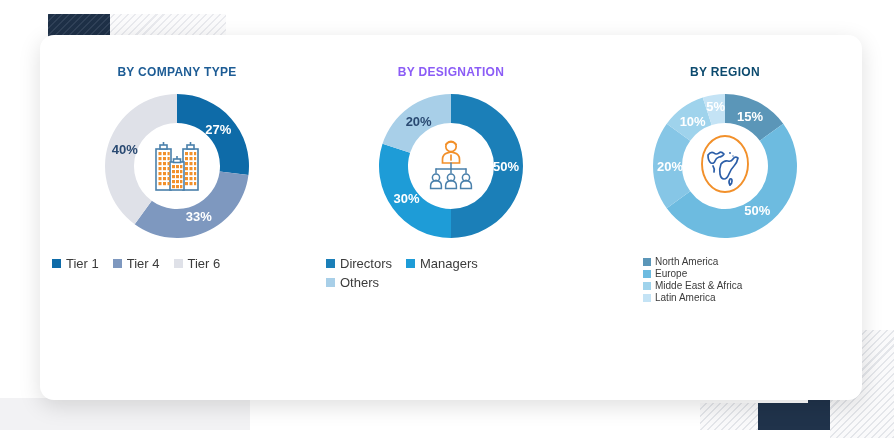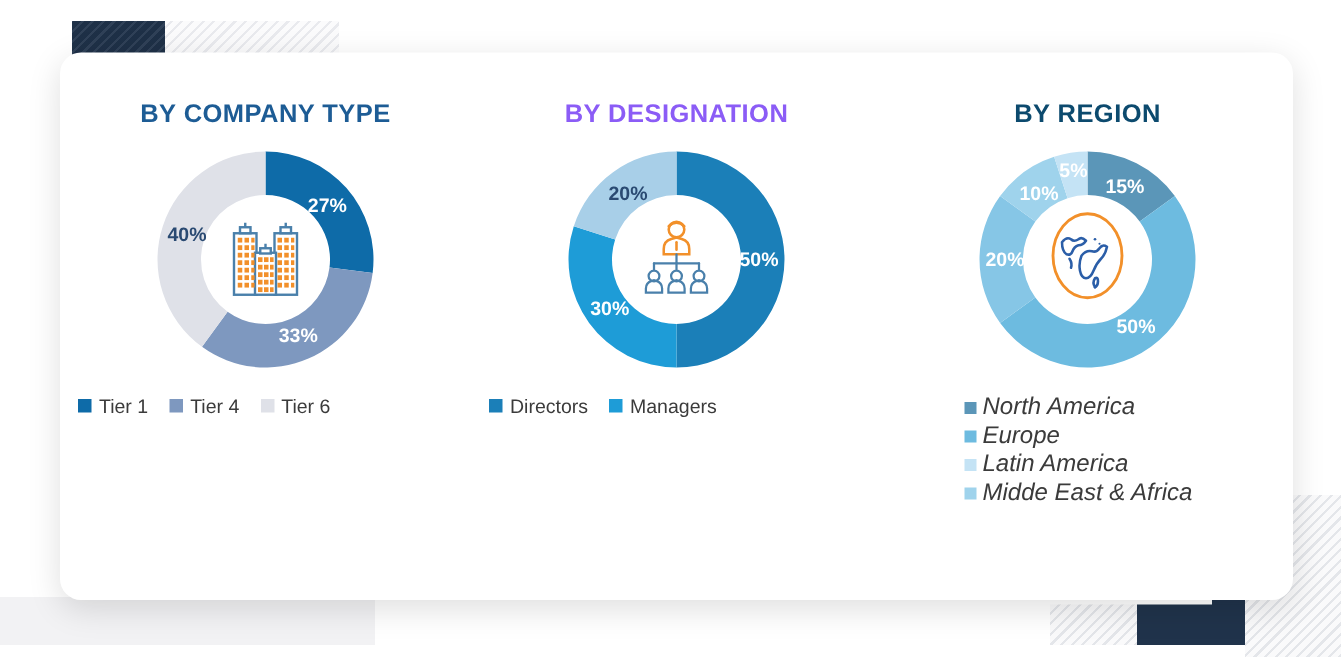--- a/index.html
+++ b/index.html
@@ -120,21 +120,21 @@
   .panel {
     flex: 1 1 0;
     position: relative;
     display: flex;
     flex-direction: column;
     align-items: center;
   }
 
   .panel-title {
     margin-top: 30px;
-    font-size: 17px;
+    font-size: 12px;
     font-weight: bold;
     letter-spacing: 0.3px;
     text-align: center;
     line-height: 1.28;
     width: 220px;
   }
   .t-company { color: #1d5c95; }
   .t-designation { color: #8b5cf6; }
   .t-region { color: #0c4a6e; }
 
@@ -180,21 +180,21 @@
   .swatch {
     width: 9px; height: 9px;
     margin-right: 5px;
     flex: 0 0 auto;
     display: inline-block;
   }
   .legend-text {
     font-size: 13px;
     color: #3b3b3b;
   }
-  .legend-sm .legend-text { font-size: 16px; font-style: italic; }
+  .legend-sm .legend-text { font-size: 10px; }
   .legend-sm .swatch { width: 8px; height: 8px; margin-right: 4px; }
 </style>
 </head>
 <body>
 
 <div id="stage">
 
   <div class="deco hatch-light-tl"></div>
   <div class="deco navy-tl"></div>
   <div class="deco navy-tl-leg"></div>
@@ -364,20 +364,24 @@
 
         <div class="legend" id="legend-1">
             <div class="legend-item">
               <span class="swatch" style="background: rgb(27, 127, 184);"></span>
               <span class="legend-text">Directors</span>
             </div>
             <div class="legend-item">
               <span class="swatch" style="background: rgb(30, 156, 215);"></span>
               <span class="legend-text">Managers</span>
             </div>
+            <div class="legend-item legend-full">
+              <span class="swatch" style="background: rgb(168, 207, 232);"></span>
+              <span class="legend-text">Others</span>
+            </div>
           </div>
       </div>
 
       <div class="panel">
         <div class="panel-title t-region">BY REGION</div>
 
         <div class="donut-wrap">
           <svg class="donut-svg" width="160" height="160" viewBox="0 0 160 160">
             <g id="slices-2">
                 <path d="M 80 8 A 72 72 0 0 1 138.2492235949962 37.67946183494193 L 114.78773075812273 54.725234151423656 A 43 43 0 0 0 80 37 Z" fill="#5b96b8"></path>
@@ -413,25 +417,25 @@
         <div class="legend legend-left legend-sm" id="legend-2">
             <div class="legend-item legend-full">
               <span class="swatch" style="background: rgb(91, 150, 184);"></span>
               <span class="legend-text">North America</span>
             </div>
             <div class="legend-item legend-full">
               <span class="swatch" style="background: rgb(109, 187, 224);"></span>
               <span class="legend-text">Europe</span>
             </div>
             <div class="legend-item legend-full">
+              <span class="swatch" style="background: rgb(159, 211, 236);"></span>
+              <span class="legend-text">Midde East &amp; Africa</span>
+            </div>
+            <div class="legend-item legend-full">
               <span class="swatch" style="background: rgb(196, 227, 245);"></span>
               <span class="legend-text">Latin America</span>
-            </div>
-            <div class="legend-item legend-full">
-              <span class="swatch" style="background: rgb(159, 211, 236);"></span>
-              <span class="legend-text">Midde East &amp; Africa</span>
             </div>
           </div>
       </div>
 
     </div>
   </div>
 </div>
 
 </body></html>

